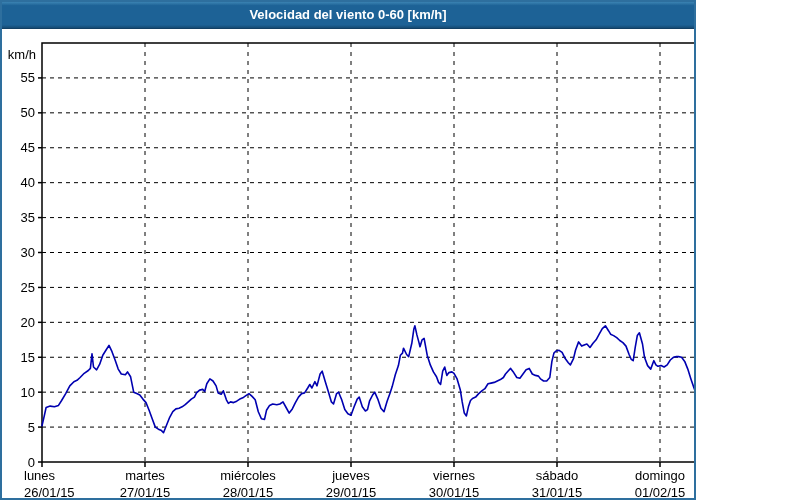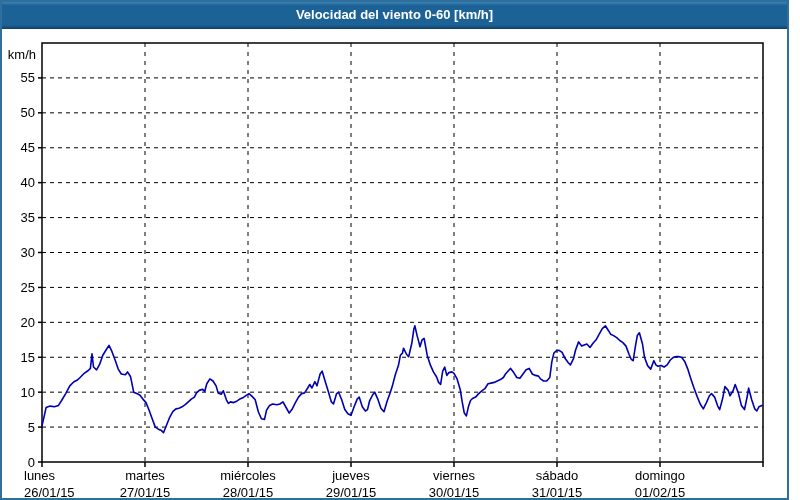--- a/index.html
+++ b/index.html
@@ -1,18 +1,18 @@
 <!DOCTYPE html>
 <html><head>
 <meta charset="utf-8">
 <style>
   html,body{margin:0;padding:0;background:#ffffff;}
   #app{
     position:relative;
-    width:789px;height:500px;
+    width:696px;height:500px;
     box-sizing:border-box;
     background:#ffffff;
     border:2px solid #2e6f9e;
     font-family:"Liberation Sans", sans-serif;
     overflow:hidden;
   }
   #titlebar{
     position:absolute;left:0;top:0;right:0;height:26px;
     background:linear-gradient(#3b83b2 0%, #1d6296 14%, #1d6296 88%, #154a73 100%);
     color:#ffffff;

